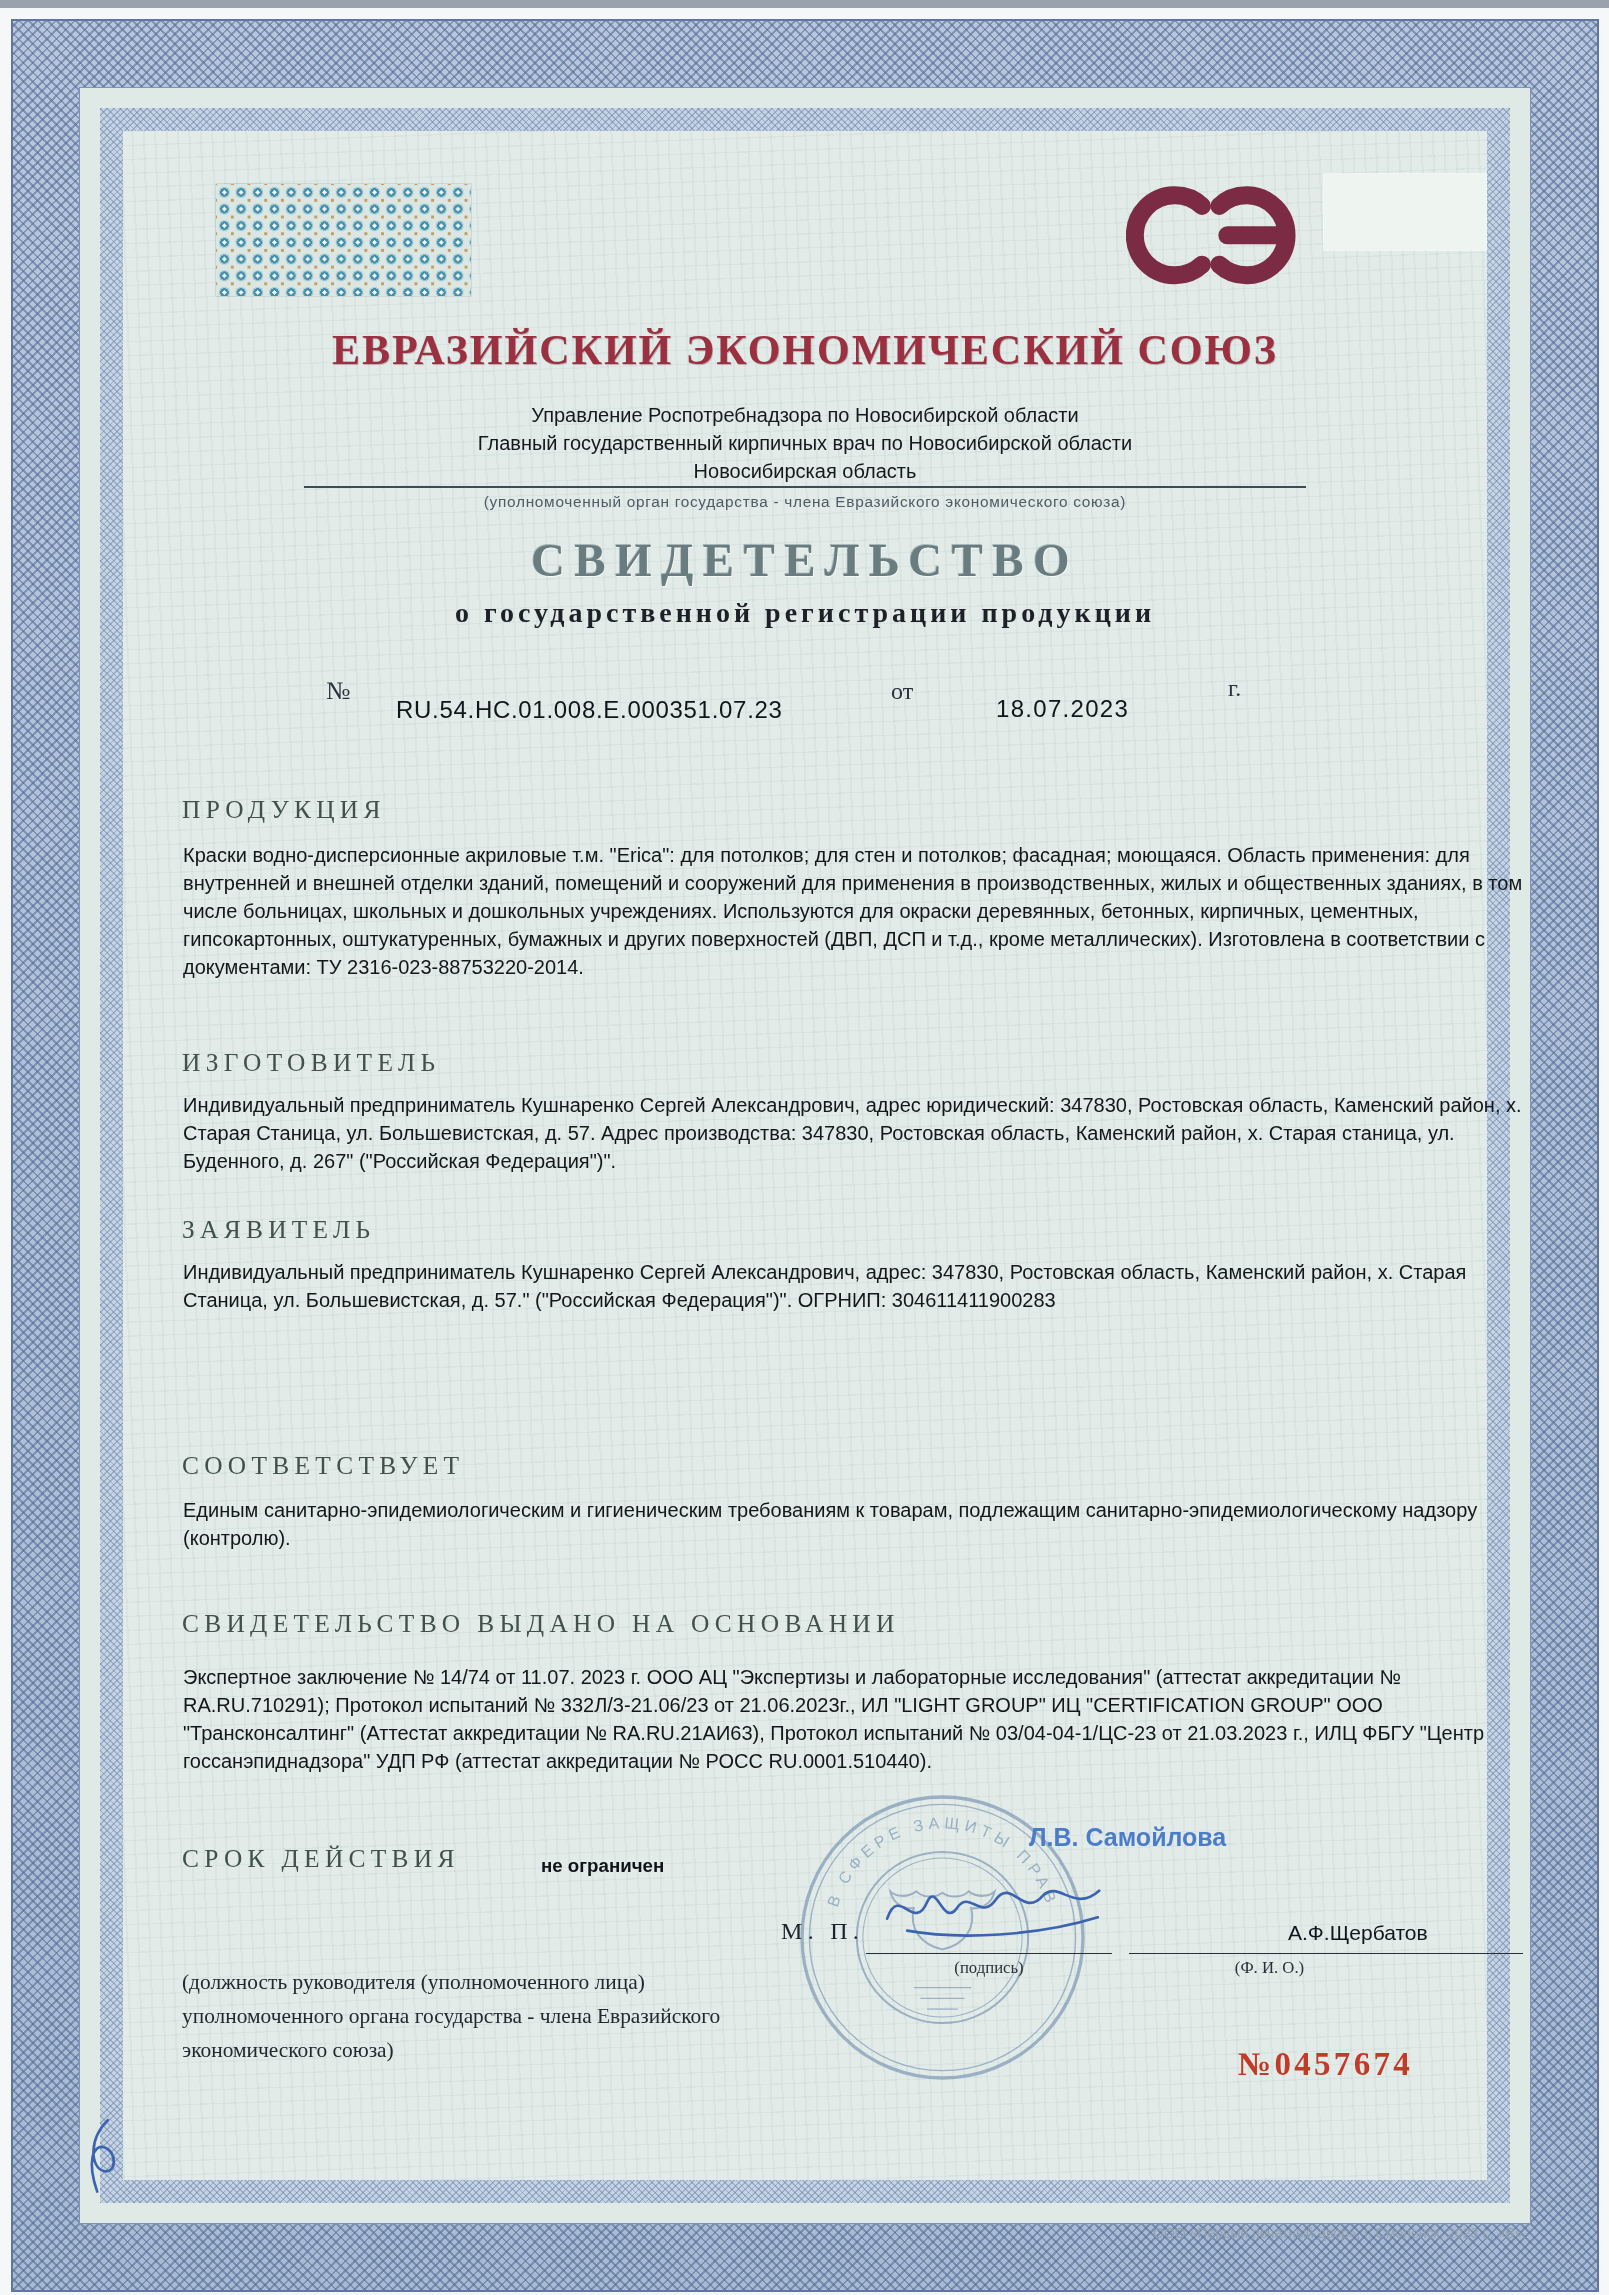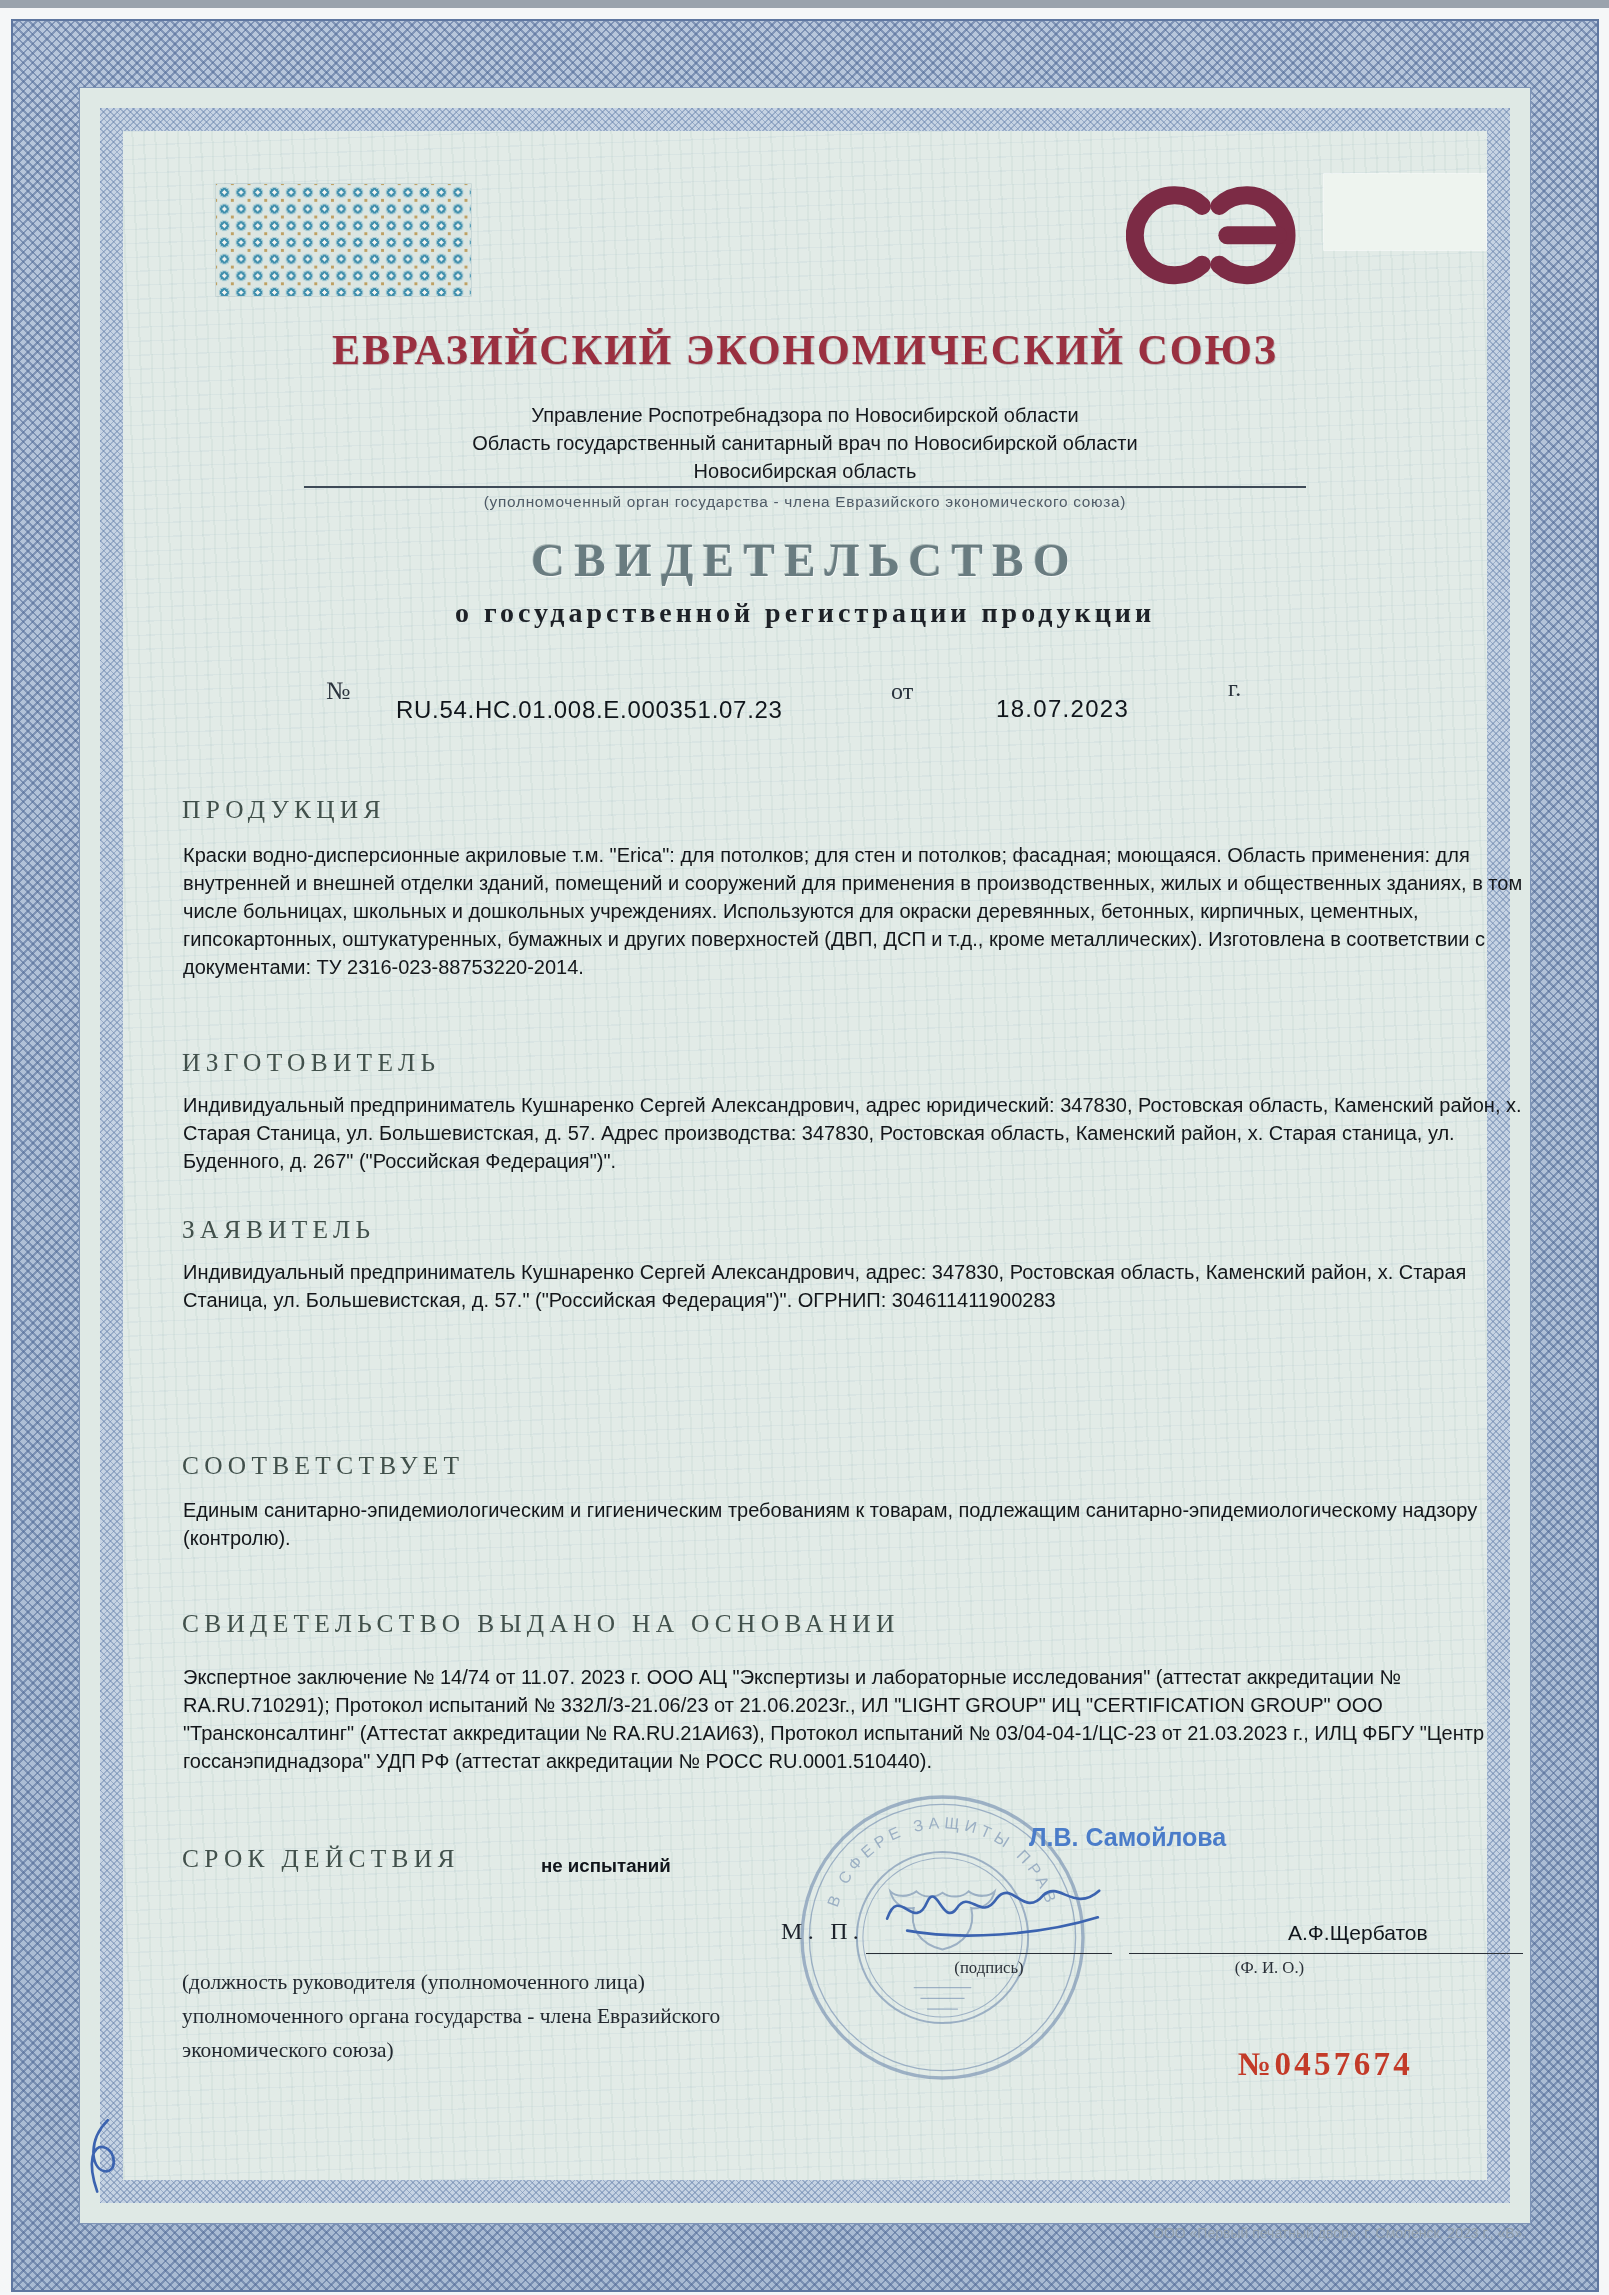--- a/index.html
+++ b/index.html
@@ -133,21 +133,21 @@
         <path d="M 140 45 A 60 60 0 1 1 140 133"></path>
         <path d="M 152 89 H 228"></path>
       </g>
     </svg>
   </div>
 
   <div class="top-right-label"></div>
 
   <div class="union-title">ЕВРАЗИЙСКИЙ ЭКОНОМИЧЕСКИЙ СОЮЗ</div>
   <div class="auth auth1">Управление Роспотребнадзора по Новосибирской области</div>
-  <div class="auth auth2">Область государственный санитарный врач по Новосибирской области</div>
+  <div class="auth auth2">Главный государственный кирпичных врач по Новосибирской области</div>
   <div class="auth auth3">Новосибирская область</div>
   <div class="rule-auth"></div>
   <div class="auth-note">(уполномоченный орган государства - члена Евразийского экономического союза)</div>
 
   <div class="doc-title">СВИДЕТЕЛЬСТВО</div>
   <div class="doc-sub">о государственной регистрации продукции</div>
 
   <div class="num-label">№</div>
   <div class="num-value">RU.54.НС.01.008.Е.000351.07.23</div>
   <div class="date-label">от</div>
@@ -163,21 +163,21 @@
   <div class="sec-h" id="h-appl">ЗАЯВИТЕЛЬ</div>
   <div class="sec-b" id="b-appl">Индивидуальный предприниматель Кушнаренко Сергей Александрович, адрес: 347830, Ростовская область, Каменский район, х. Старая Станица, ул. Большевистская, д. 57." ("Российская Федерация")". ОГРНИП: 304611411900283</div>
 
   <div class="sec-h" id="h-conf">СООТВЕТСТВУЕТ</div>
   <div class="sec-b" id="b-conf">Единым санитарно-эпидемиологическим и гигиеническим требованиям к товарам, подлежащим санитарно-эпидемиологическому надзору (контролю).</div>
 
   <div class="sec-h" id="h-basis">СВИДЕТЕЛЬСТВО ВЫДАНО НА ОСНОВАНИИ</div>
   <div class="sec-b" id="b-basis">Экспертное заключение № 14/74 от 11.07. 2023 г. ООО АЦ "Экспертизы и лабораторные исследования" (аттестат аккредитации № RA.RU.710291); Протокол испытаний № 332Л/3-21.06/23 от 21.06.2023г., ИЛ "LIGHT GROUP" ИЦ "CERTIFICATION GROUP" ООО "Трансконсалтинг" (Аттестат аккредитации № RA.RU.21АИ63), Протокол испытаний № 03/04-04-1/ЦС-23 от 21.03.2023 г., ИЛЦ ФБГУ "Центр госсанэпиднадзора" УДП РФ (аттестат аккредитации № РОСС RU.0001.510440).</div>
 
   <div class="sec-h" id="h-valid">СРОК ДЕЙСТВИЯ</div>
-  <div class="valid-value">не испытаний</div>
+  <div class="valid-value">не ограничен</div>
 
   <div class="stamp">
     <svg width="301" height="301" viewBox="0 0 450 450" aria-hidden="true">
       <g fill="none" stroke="#6f8aae">
         <circle cx="225" cy="225" r="210" stroke-width="5"></circle>
         <circle cx="225" cy="225" r="199" stroke-width="2"></circle>
         <circle cx="225" cy="225" r="128" stroke-width="3"></circle>
         <circle cx="225" cy="225" r="119" stroke-width="1.5"></circle>
         <path d="M225 158 c-12 9 -30 7 -39 -2 c-14 10 -31 8 -39 0 c4 18 20 27 35 25 c-7 31 10 54 43 62 c33 -8 50 -31 43 -62 c15 2 31 -7 35 -25 c-8 8 -25 10 -39 0 c-9 9 -27 11 -39 2z" stroke-width="3"></path>
         <path d="M182 300 h86 M192 316 h66 M202 332 h46" stroke-width="2"></path>

